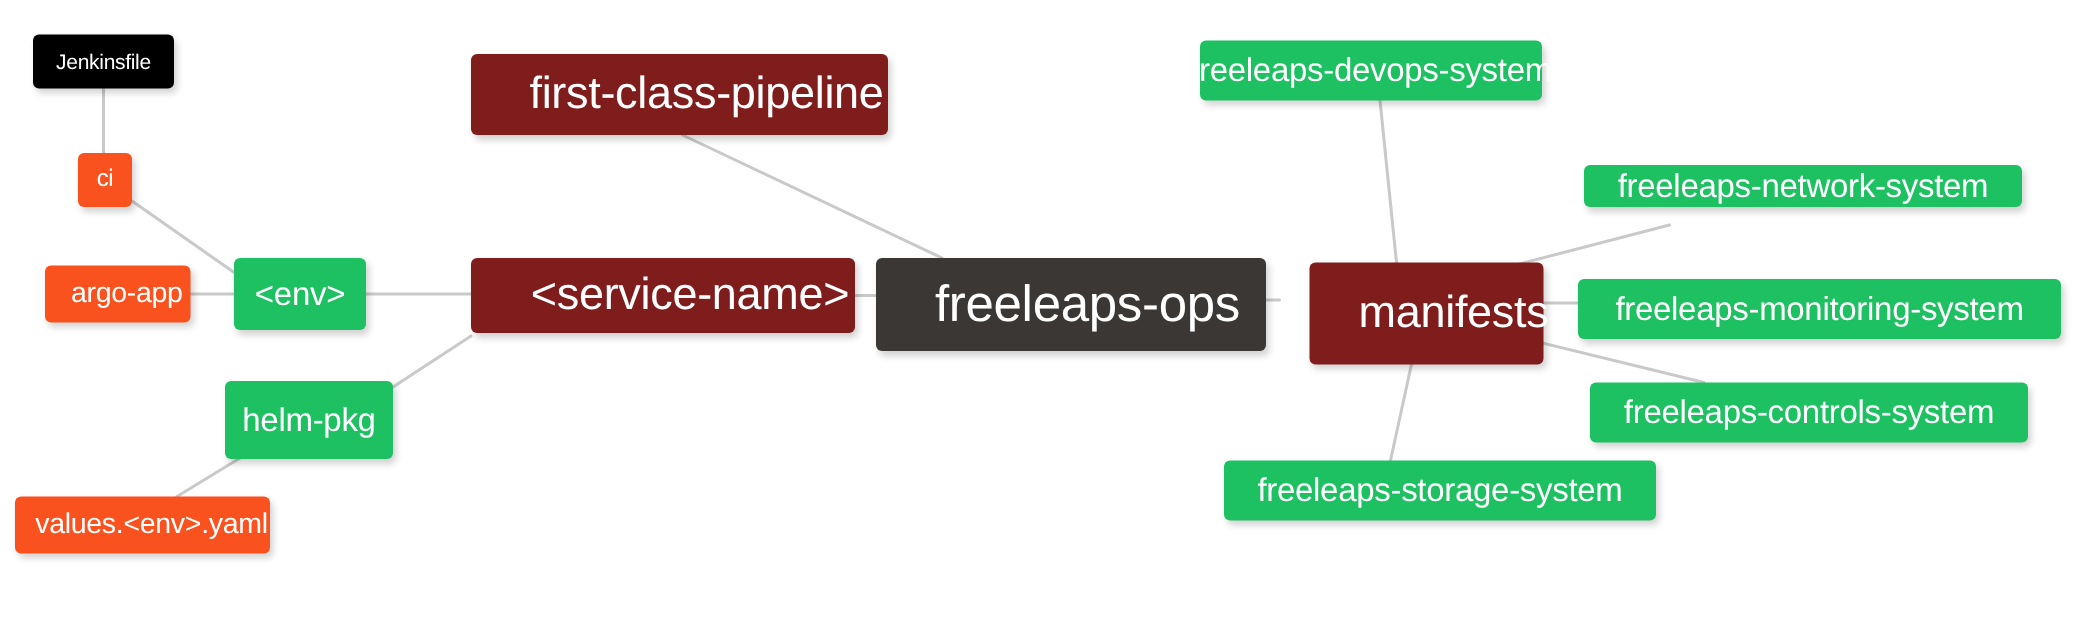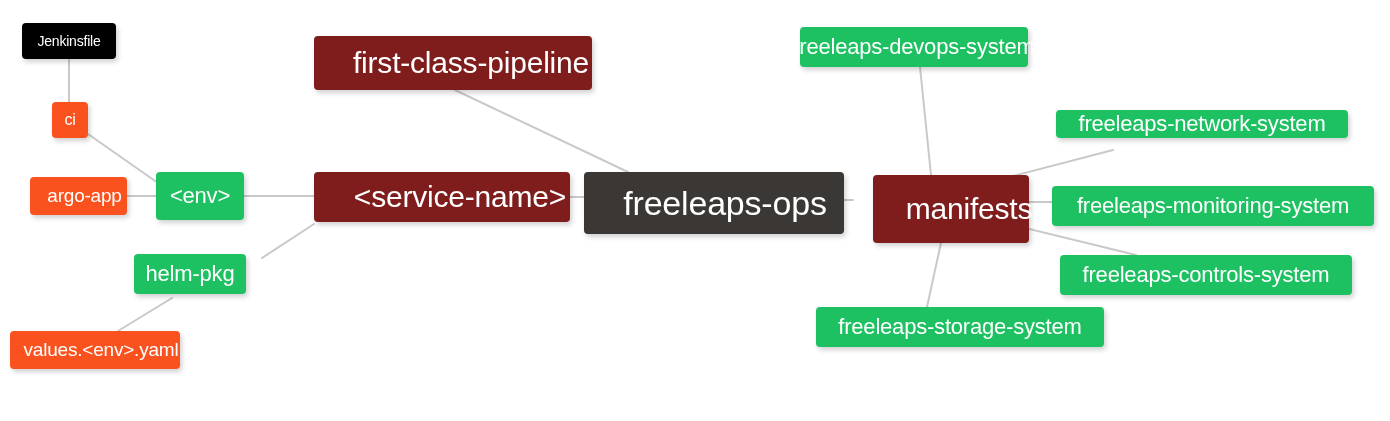--- a/index.html
+++ b/index.html
@@ -77,21 +77,21 @@
       </div>
       <div class="node n-red sz-xs" style="left: 52px; top: 102px; width: 36px; height: 36px;">
         <span>ci</span>
       </div>
       <div class="node n-red sz-sm" style="left: 30px; top: 177px; width: 97px; height: 38px;">
         <span>argo-app</span>
       </div>
       <div class="node n-green sz-lg" style="left: 156px; top: 172px; width: 88px; height: 48px;">
         <span>&lt;env&gt;</span>
       </div>
-      <div class="node n-green sz-lg" style="left: 134px; top: 254px; width: 112px; height: 40px;">
+      <div class="node n-green sz-lg" style="left: 150px; top: 254px; width: 112px; height: 52px;">
         <span>helm-pkg</span>
       </div>
       <div class="node n-red sz-sm" style="left: 10px; top: 331px; width: 170px; height: 38px;">
         <span>values.&lt;env&gt;.yaml</span>
       </div>
       <div class="node n-blue sz-xl" style="left: 314px; top: 36px; width: 278px; height: 54px;">
         <span>first-class-pipeline</span>
       </div>
       <div class="node n-blue sz-xl" style="left: 314px; top: 172px; width: 256px; height: 50px;">
         <span>&lt;service-name&gt;</span>

